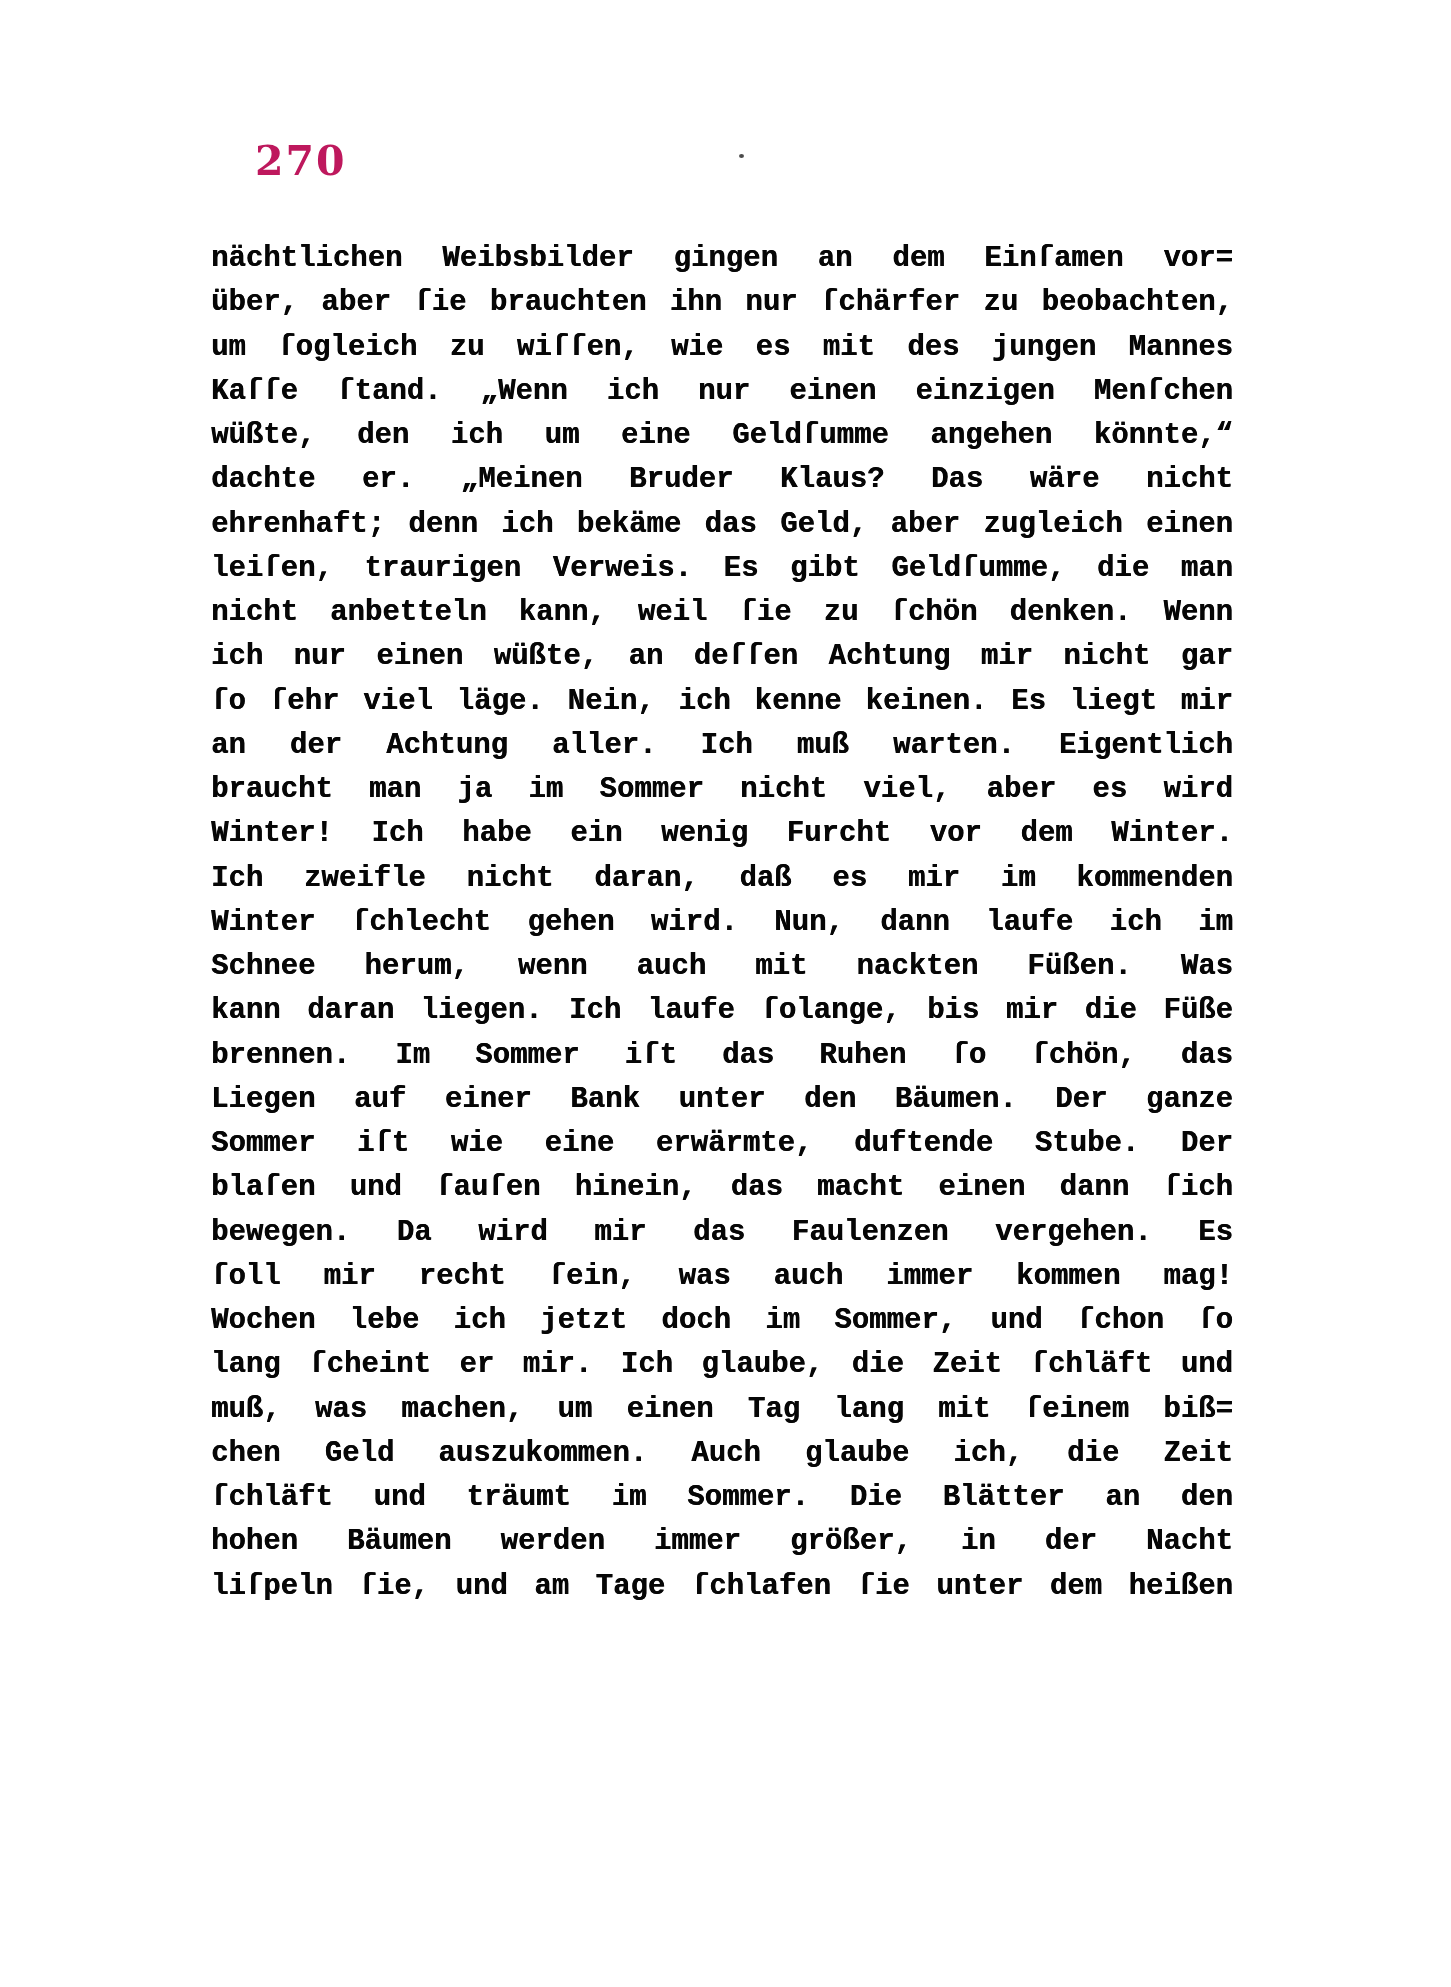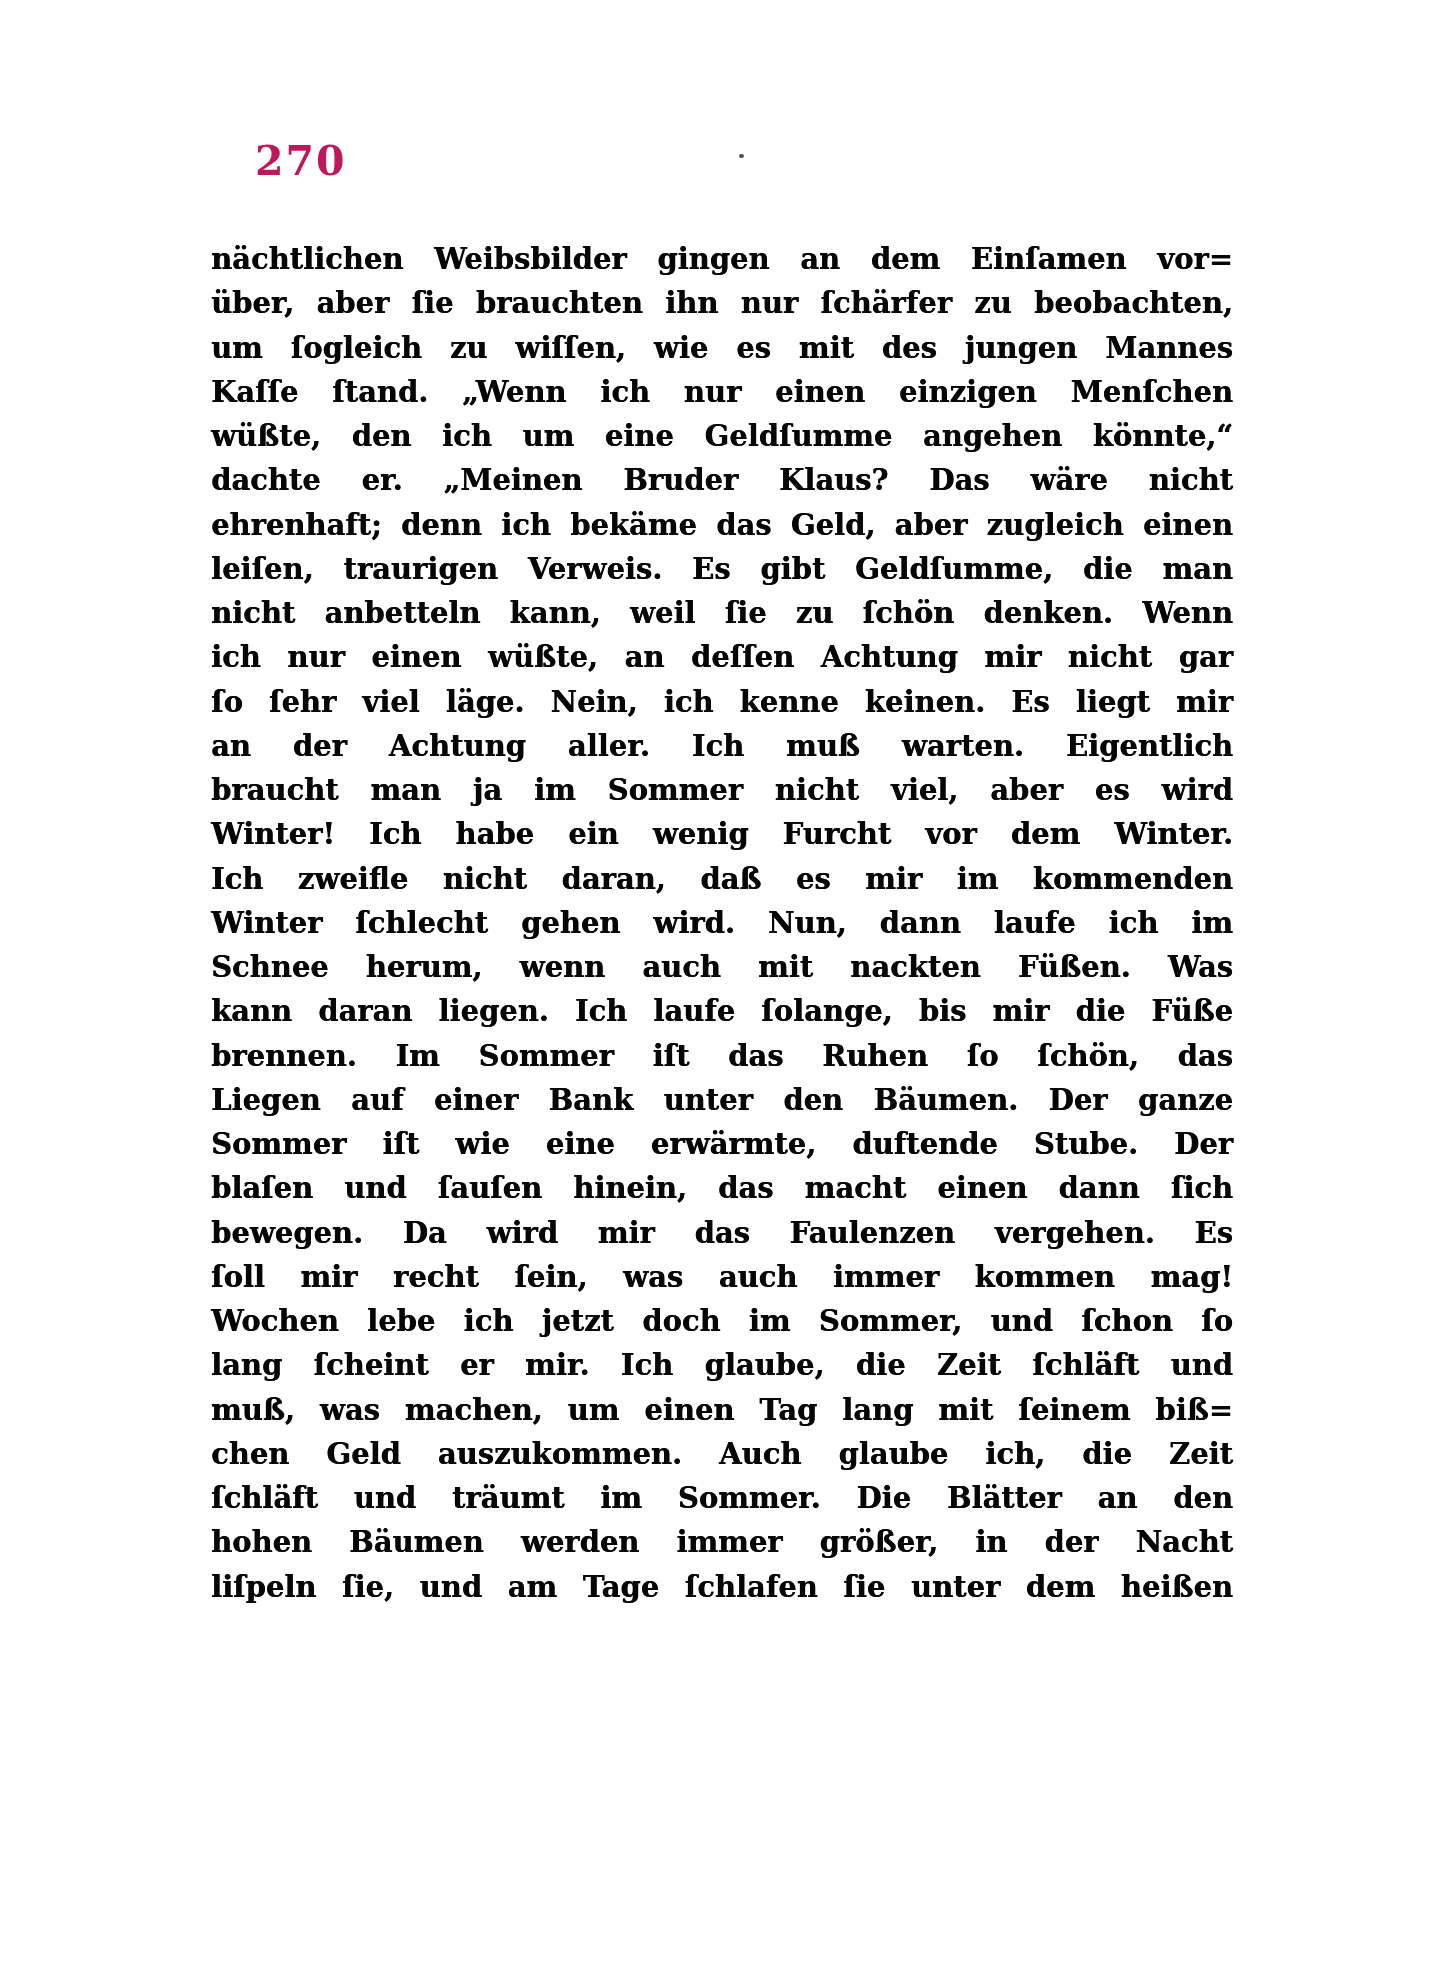--- a/index.html
+++ b/index.html
@@ -34,20 +34,21 @@
     height: 4px;
     background: #2b2b2b;
     border-radius: 50%;
     opacity: 0.85;
   }
   .text-block {
     position: absolute;
     left: 211px;
     top: 237px;
     width: 1022px;
+    font-family: Liberation Mono, monospace;
   }
   .text-line {
     height: 44.25px;
     line-height: 44.25px;
     font-size: 29px;
     font-weight: bold;
     color: #060606;
     text-align: justify;
     text-align-last: justify;
     white-space: normal;

